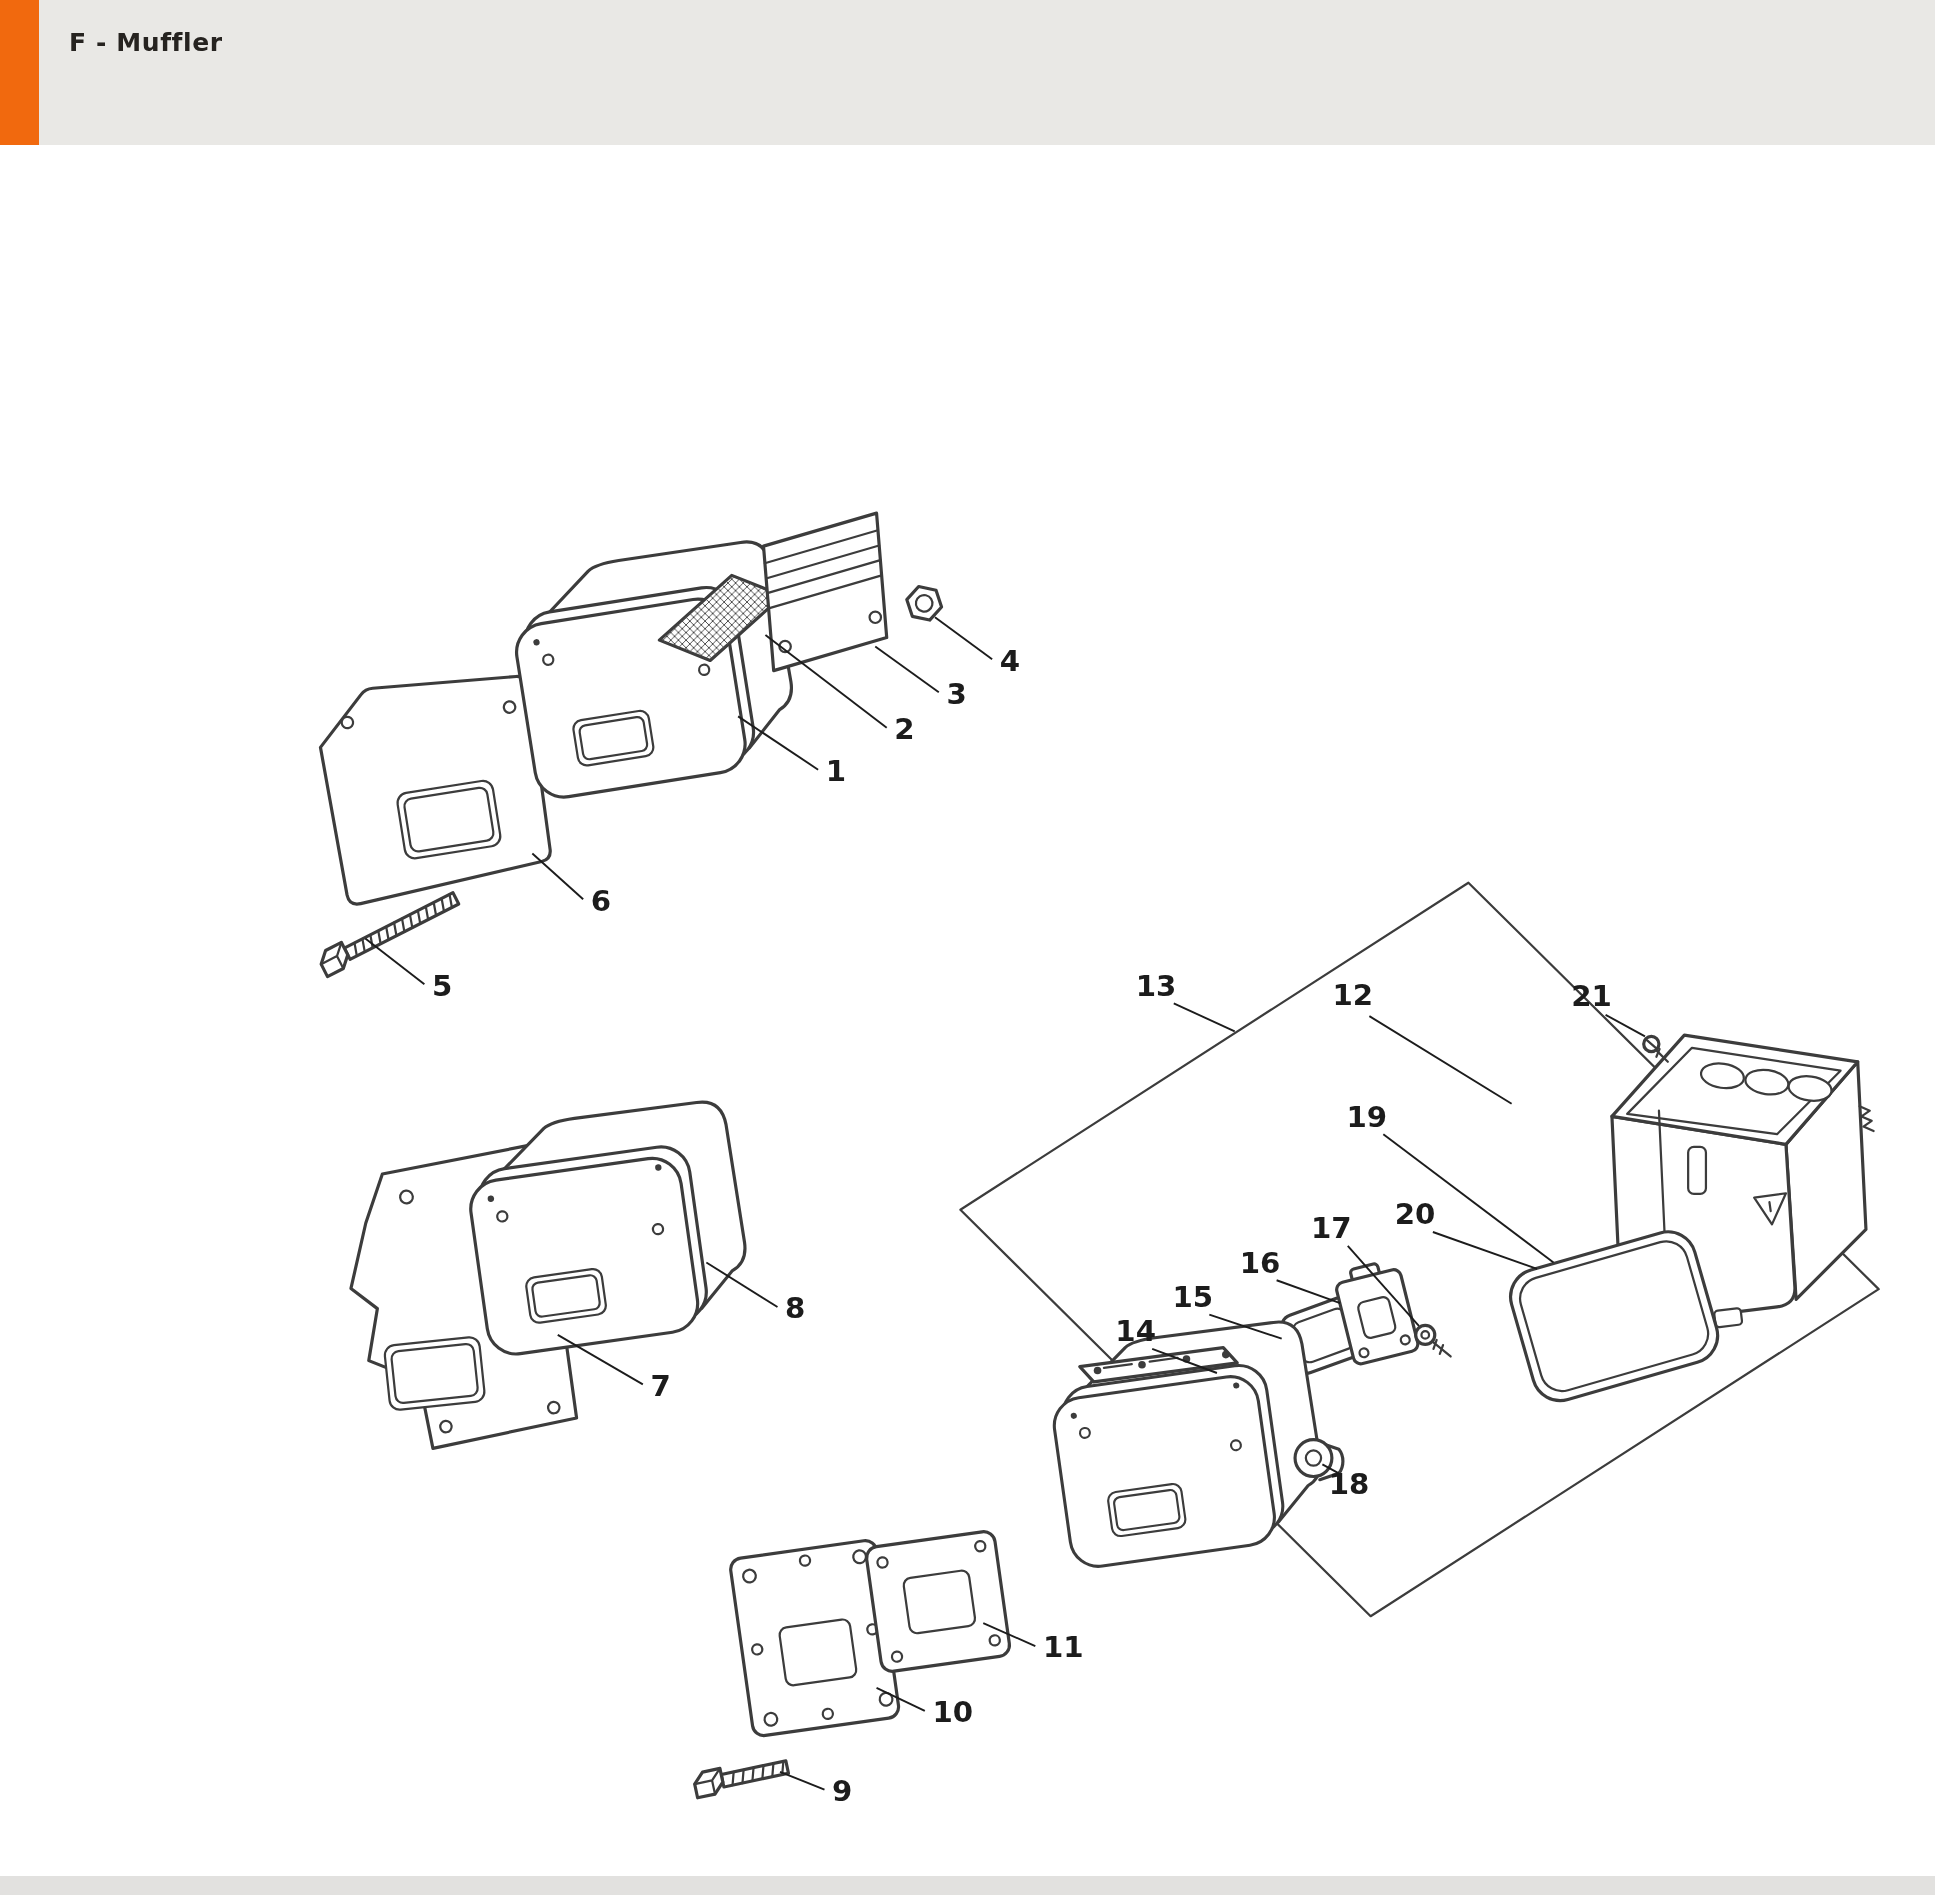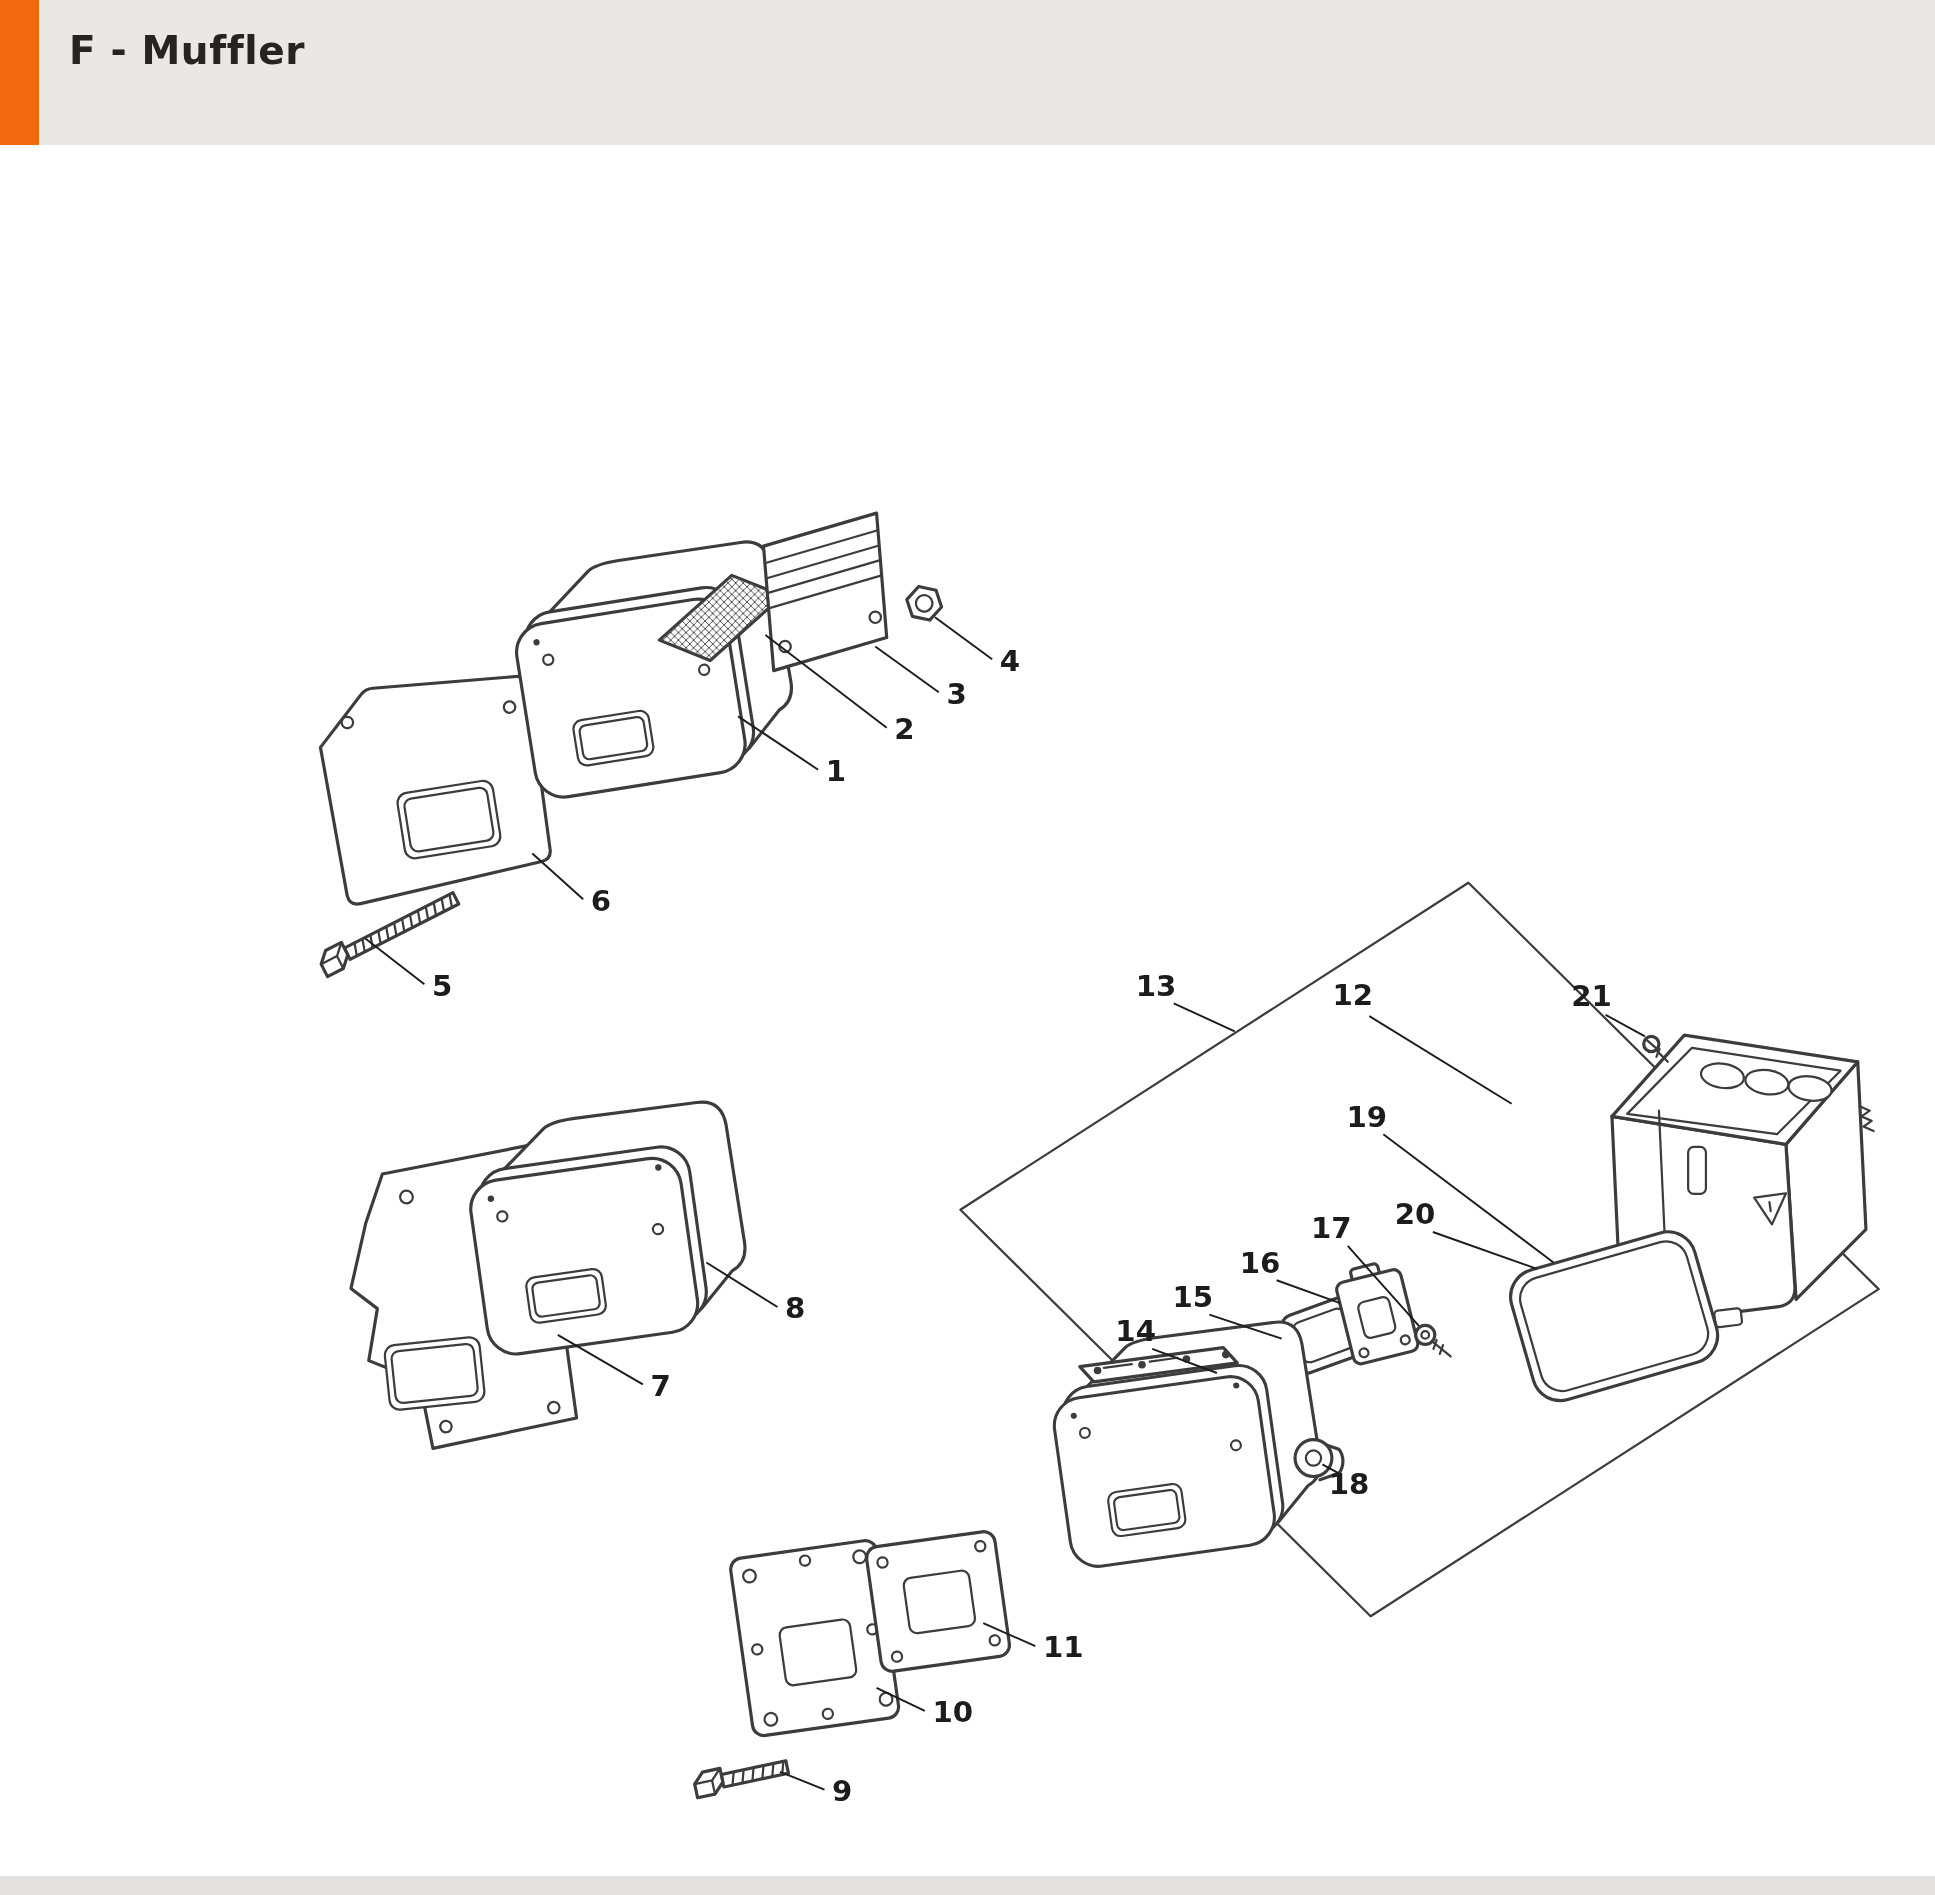--- a/index.html
+++ b/index.html
@@ -18,21 +18,21 @@
   .header{
     position:absolute;top:0;left:0;width:1936px;height:145px;
     background:var(--header-bg);z-index:2;display:flex;align-items:flex-start;
   }
   .accent-bar{
     position:absolute;top:0;left:0;width:39px;height:145px;
     background:var(--accent);
   }
   .page-title{
     margin-left:69px;margin-top:28px;
-    font-size:39px;font-weight:700;color:#262320;letter-spacing:0.6px;
+    font-size:25px;font-weight:700;color:#262320;letter-spacing:0.6px;
   }
   .footer-strip{
     position:absolute;left:0;bottom:0;width:1936px;height:19px;
     background:var(--footer);z-index:2;
   }
   svg.diagram{position:absolute;top:0;left:0;z-index:1;}
   .ln{fill:none;stroke:var(--line);stroke-width:5;stroke-linejoin:round;stroke-linecap:round;}
   .ln2{fill:none;stroke:var(--line);stroke-width:3.5;stroke-linejoin:round;stroke-linecap:round;}
   .fw{fill:#ffffff;}
   .dot{fill:var(--line);stroke:none;}

